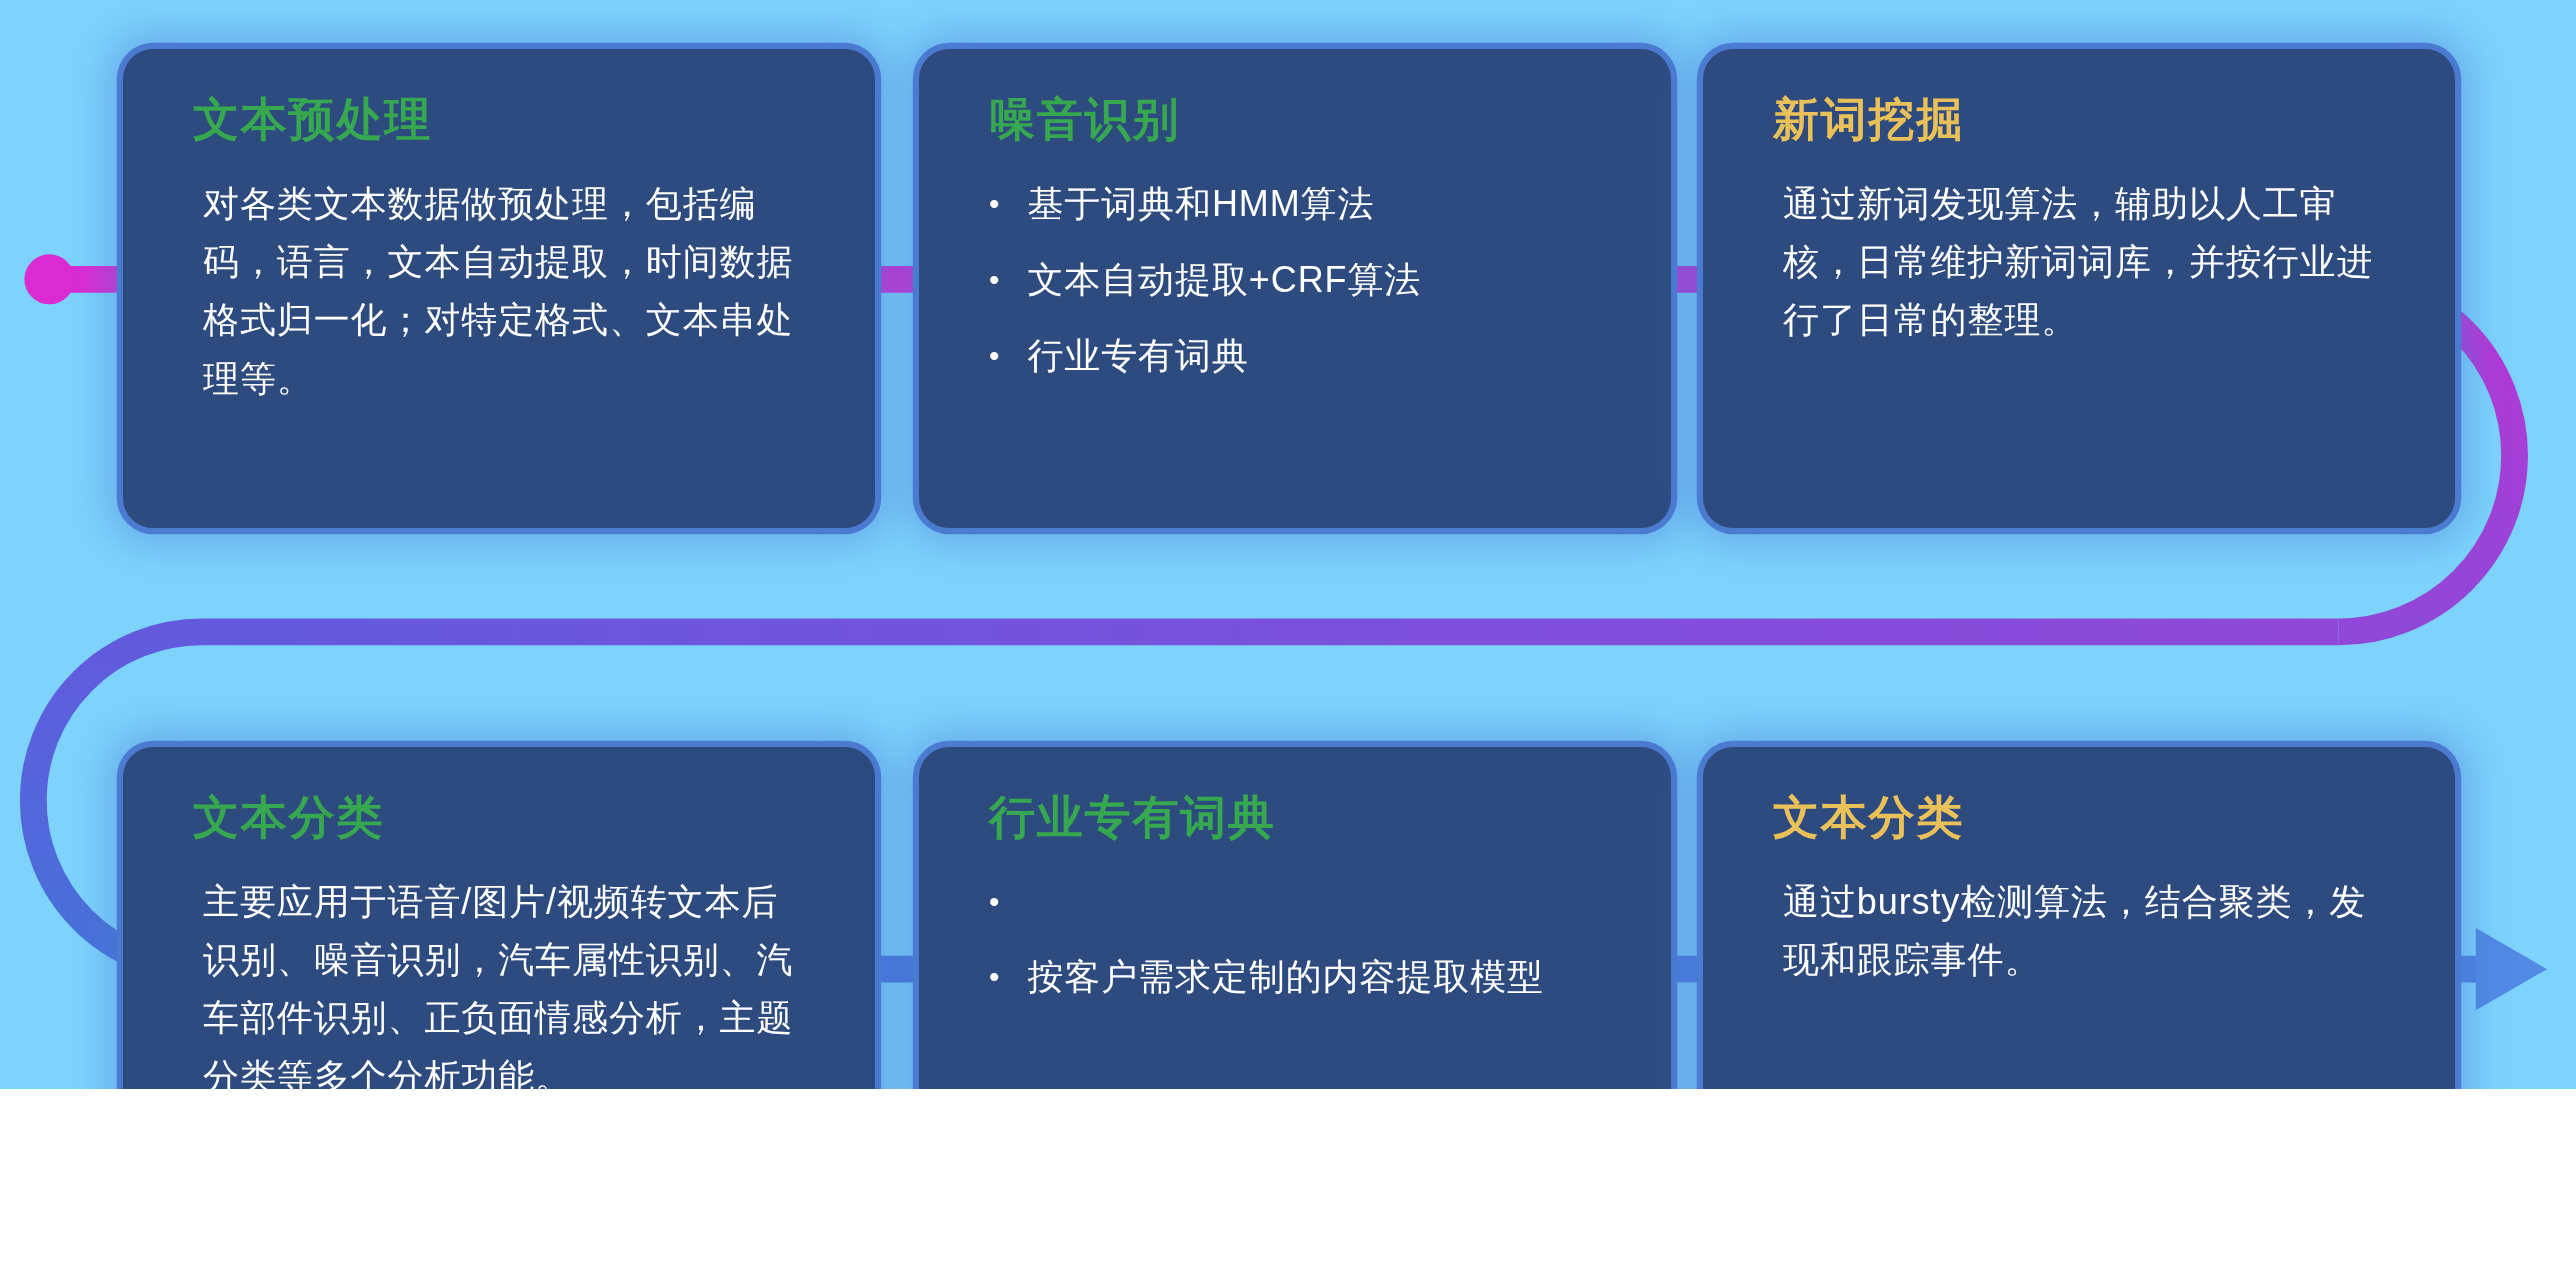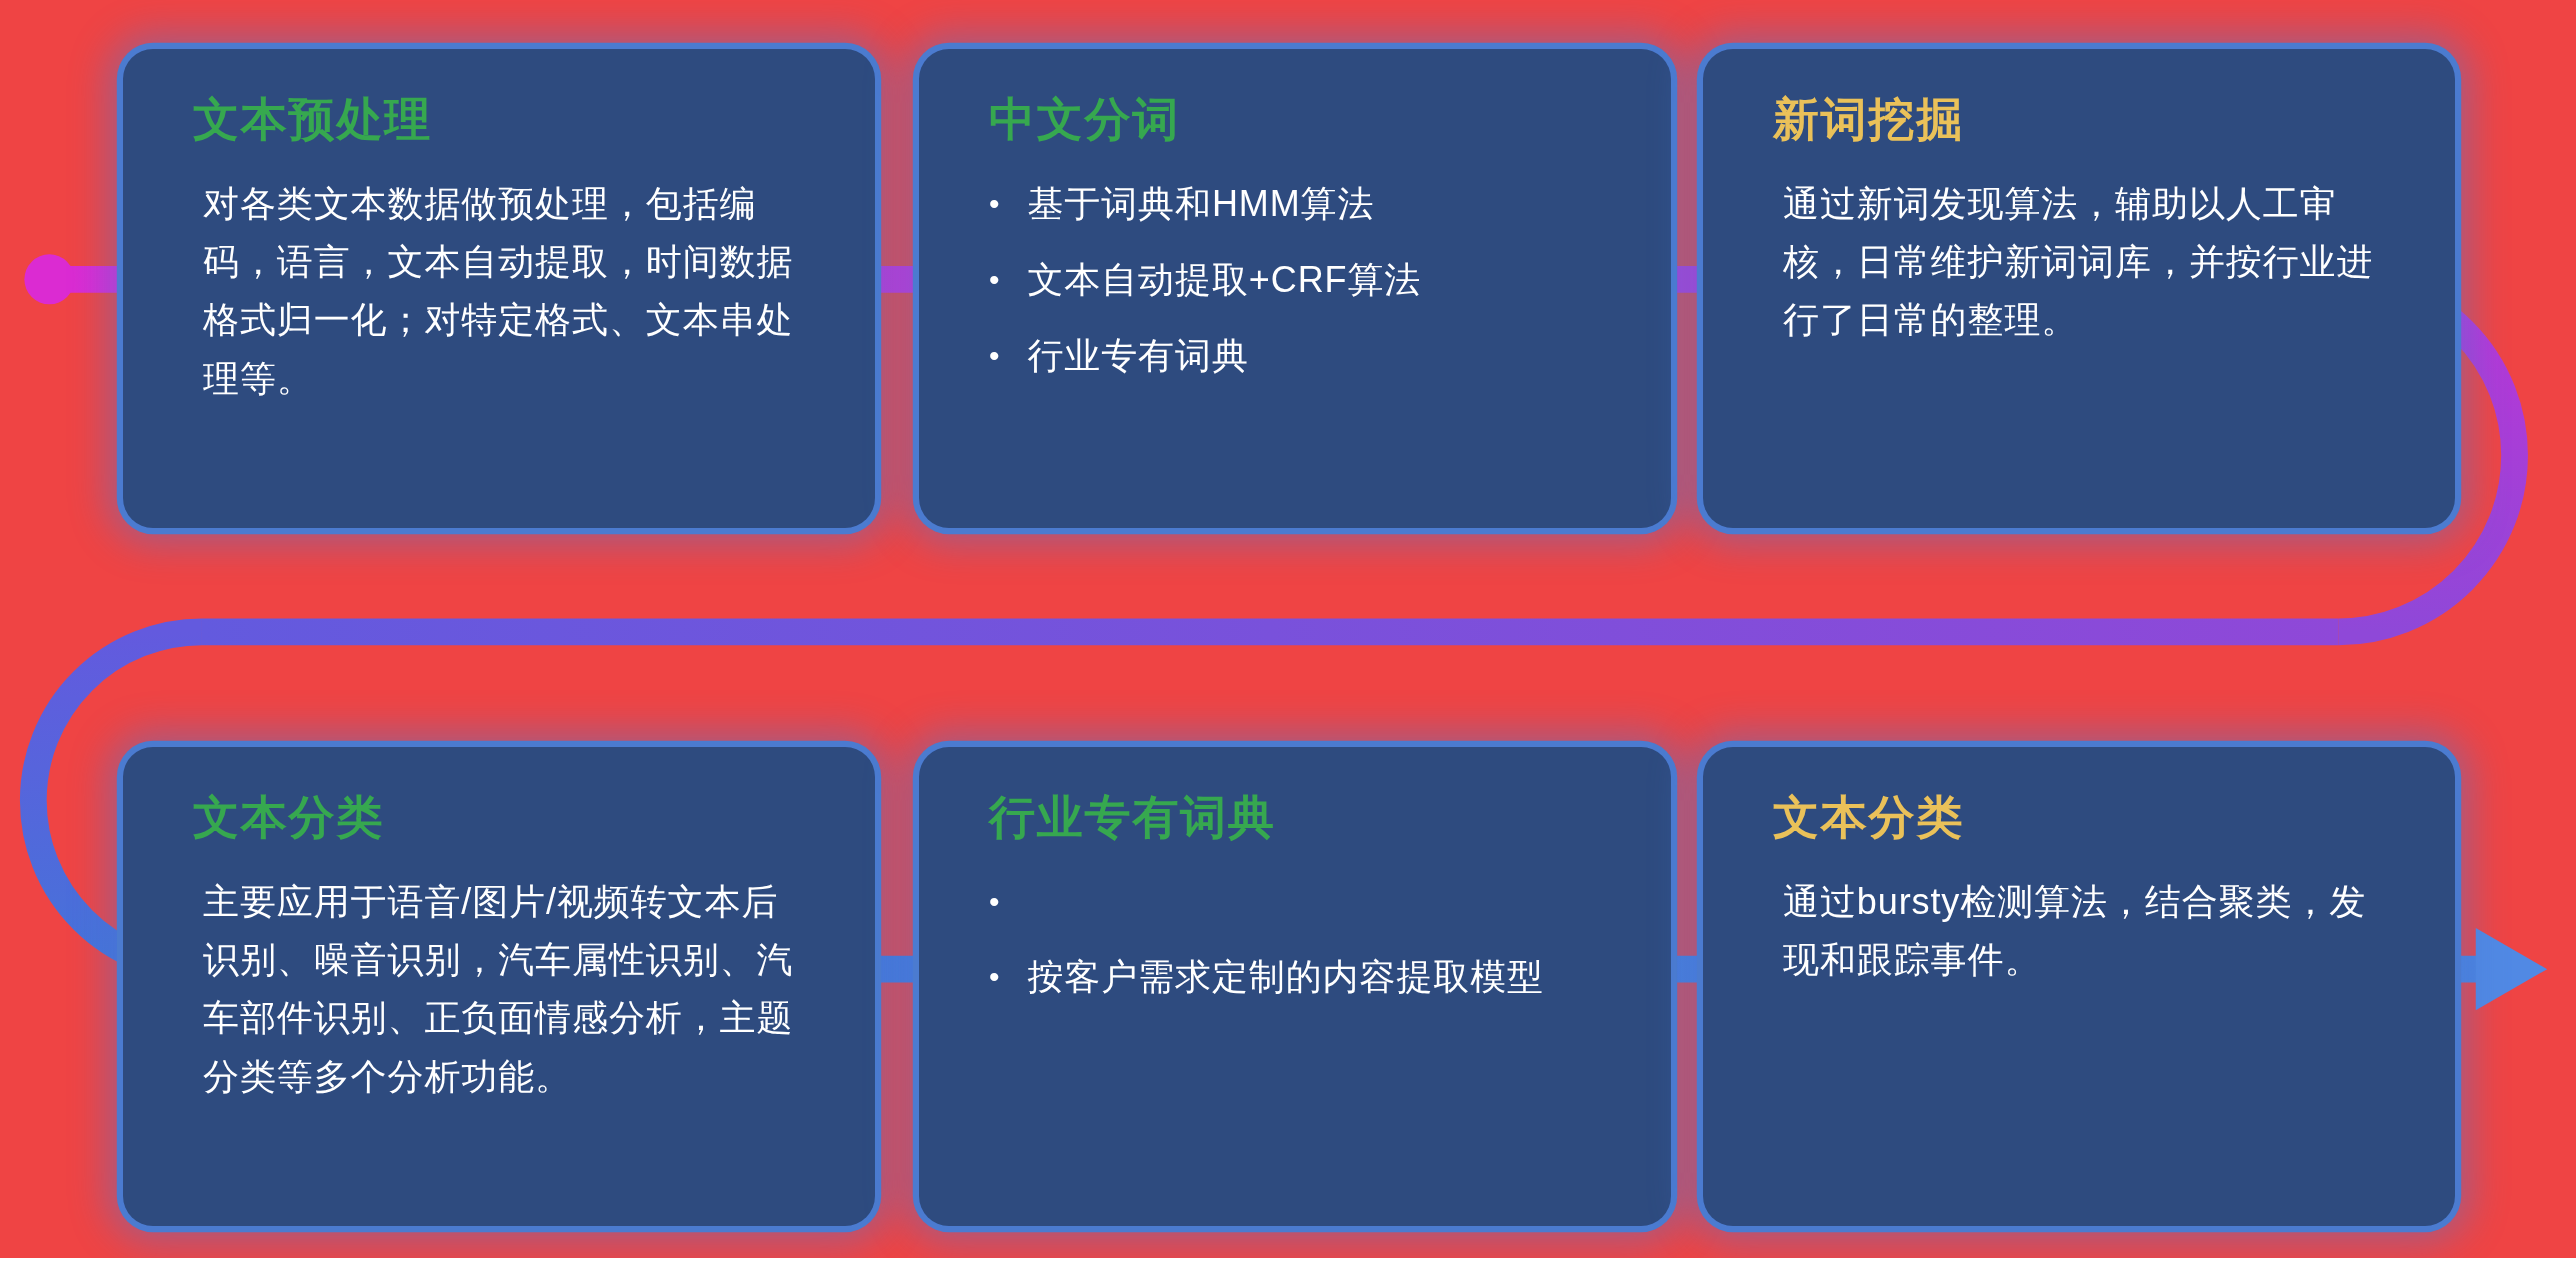--- a/index.html
+++ b/index.html
@@ -1,16 +1,16 @@
 <!DOCTYPE html>
 <html style="--card-bg: #2E4B7F; --card-ring: #4B7BD0; --card-glow: #4879D46E; --title-green: #36A84F; --title-yellow: #EAC159; --body-text: #FFFFFF;font-size:14.3px"><head>
 <meta charset="utf-8">
 <style>
   html,body{margin:0;padding:0;background:#ffffff;font-family:"Liberation Sans","DejaVu Sans",sans-serif;}
-  .stage{position:relative;width:2576px;height:1258px;background:#ef4444;overflow:hidden;}
+  .stage{position:relative;width:2576px;height:1089px;background:#7dd3fc;overflow:hidden;}
   .flow-svg{position:absolute;left:0;top:0;width:2576px;height:1277px;}
   .card{
     position:absolute;width:752px;height:479px;box-sizing:border-box;
     background:var(--card-bg,#2E4B7F);
     border-radius:30px;
     box-shadow:0 0 0 6.2px var(--card-ring,#4B7BD0), 0 0 37px 16px var(--card-glow,#4879D46E);
     padding:41px 52px 0 70px;
   }
   .pos1{left:123px;top:49px}
   .pos2{left:919px;top:49px}
@@ -63,21 +63,21 @@
     <circle cx="55" cy="313" r="28" fill="#DB2BD2"></circle>
     <polygon points="2774,1040 2854,1086 2774,1132" fill="#5189E4"></polygon>
   </svg>
 
   <div class="card pos1">
     <h2 class="title-green">文本预处理</h2>
     <p>对各类文本数据做预处理，包括编码，语言，文本自动提取，时间数据格式归一化；对特定格式、文本串处理等。</p>
   </div>
 
   <div class="card pos2">
-    <h2 class="title-green">中文分词</h2>
+    <h2 class="title-green">噪音识别</h2>
     <ul>
       <li>
         <span class="bullet-dot">•</span>
         <span>基于词典和HMM算法</span>
       </li>
       <li>
         <span class="bullet-dot">•</span>
         <span>文本自动提取+CRF算法</span>
       </li>
       <li>

